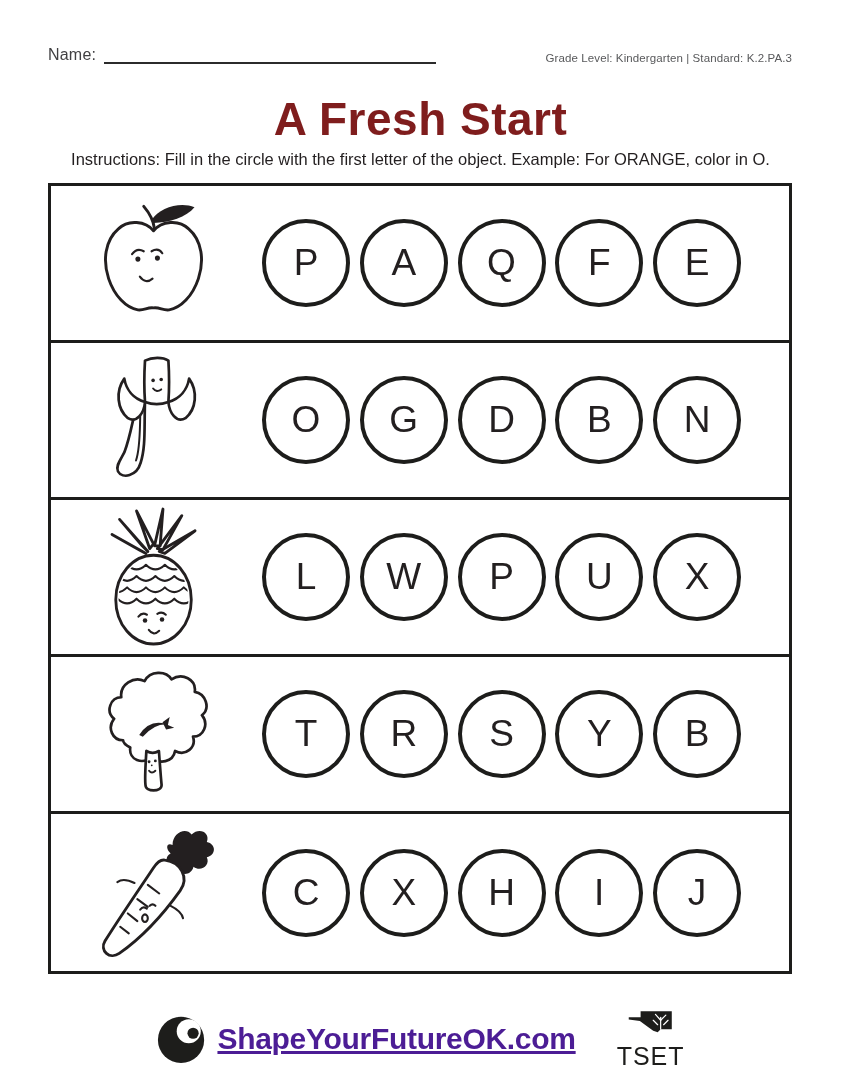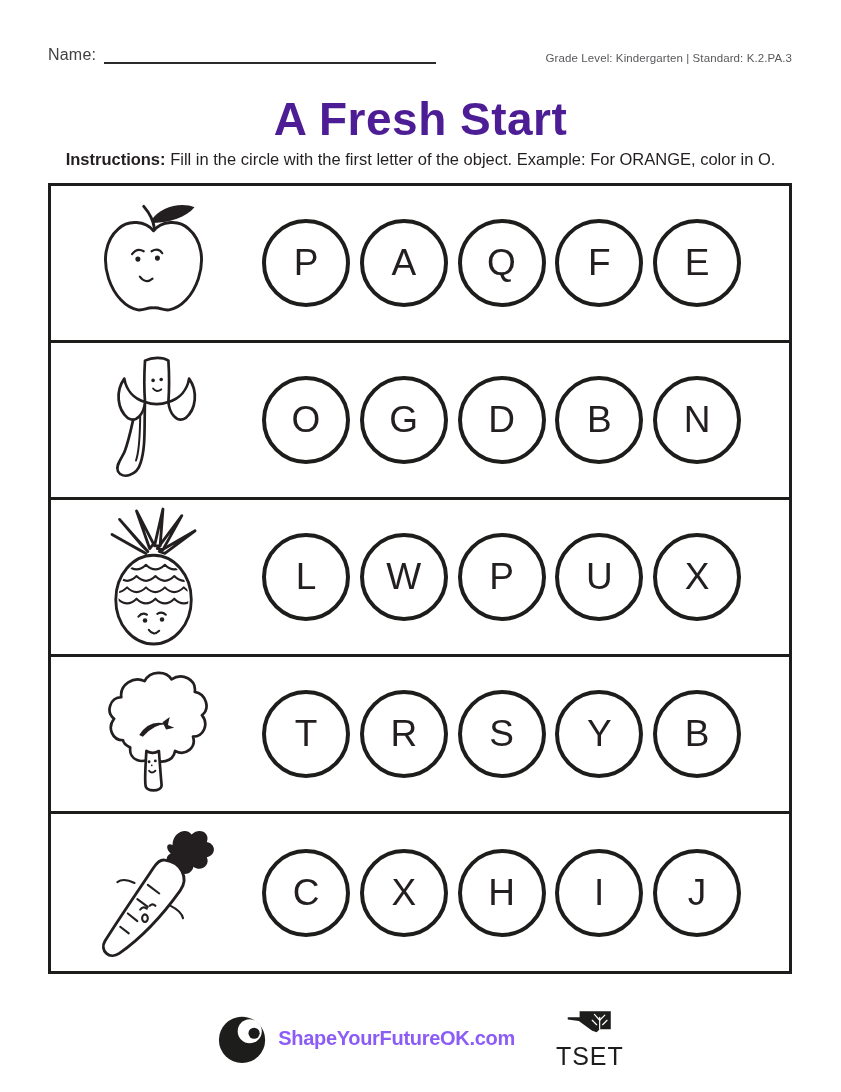--- a/index.html
+++ b/index.html
@@ -6,36 +6,36 @@
   html,body { background:#fff; }
   body { font-family:"Liberation Sans", sans-serif; color:#231f20; }
   .page { position:relative; width:841px; height:1092px; background:#fff; margin:0 auto; overflow:hidden; }
 
   
   .name-row { position:absolute; left:48px; top:46px; display:flex; align-items:flex-end; }
   .name-label { font-size:16px; color:#414042; font-weight:500; letter-spacing:.2px; }
   .name-line { width:332px; border-bottom:2.5px solid #2b2b2b; height:18px; margin-left:8px; }
   .grade-text { position:absolute; right:49px; top:52px; font-size:11.5px; color:#58595b; letter-spacing:.1px;text-align:right; }
 
-  .title { position:absolute; left:0; right:0; top:92px; text-align:center; font-size:46px; font-weight:bold; letter-spacing:.5px; color:#4c1d95; }
+  .title { position:absolute; left:0; right:0; top:92px; text-align:center; font-size:46px; font-weight:bold; letter-spacing:.5px; color:#7f1d1d; }
   .instructions { position:absolute; left:0; right:0; top:150px; text-align:center; font-size:16.5px; color:#231f20; }
-  .instructions .bold { font-weight:bold;text-align:center; }
+  .instructions .bold { font-weight:normal;text-align:center; }
   .instructions .italic { }
 
   
   .sheet { position:absolute; left:48px; top:183px; width:744px; border:3px solid #1d1d1b; background:#fff; }
   .row { display:flex; align-items:center; height:157px; border-bottom:3px solid #1d1d1b; }
   .row:last-child { border-bottom:none; }
   .img-cell { width:205px; display:flex; align-items:center; justify-content:center; flex:none; }
   .circles { flex:1; display:flex; align-items:center; justify-content:space-between; padding:0 48px 0 6px; }
   .letter-circle { width:88px; height:88px; border:4px solid #1d1d1b; border-radius:50%; display:flex; align-items:center; justify-content:center; font-size:37px; color:#231f20; background:#fff; flex:none; }
 
   
   .footer { position:absolute; left:0; right:0; top:1006px; display:flex; align-items:center; justify-content:center; gap:9px; }
-  .site-text { font-size:20px; font-weight:bold; letter-spacing:-0.3px; color:#8b5cf6; }
+  .site-text { font-size:30px; font-weight:bold; letter-spacing:-0.3px; color:#4c1d95;text-decoration:underline; }
   .tset-group { display:flex; align-items:center; gap:6px; margin-left:32px;flex-direction:column; }
   .tset-text { font-size:25px; letter-spacing:1px; color:#1d1d1b; font-weight:500; }
 
   svg { display:block; }
   .ink-stroke { stroke:#231f20; fill:none; stroke-width:3; stroke-linecap:round; stroke-linejoin:round; }
   .ink-fillwhite { stroke:#231f20; fill:#ffffff; stroke-width:3; stroke-linecap:round; stroke-linejoin:round; }
   .ink-solid { fill:#231f20; stroke:none; }
   .thin { stroke-width:2.2; }
 </style>
 </head>

